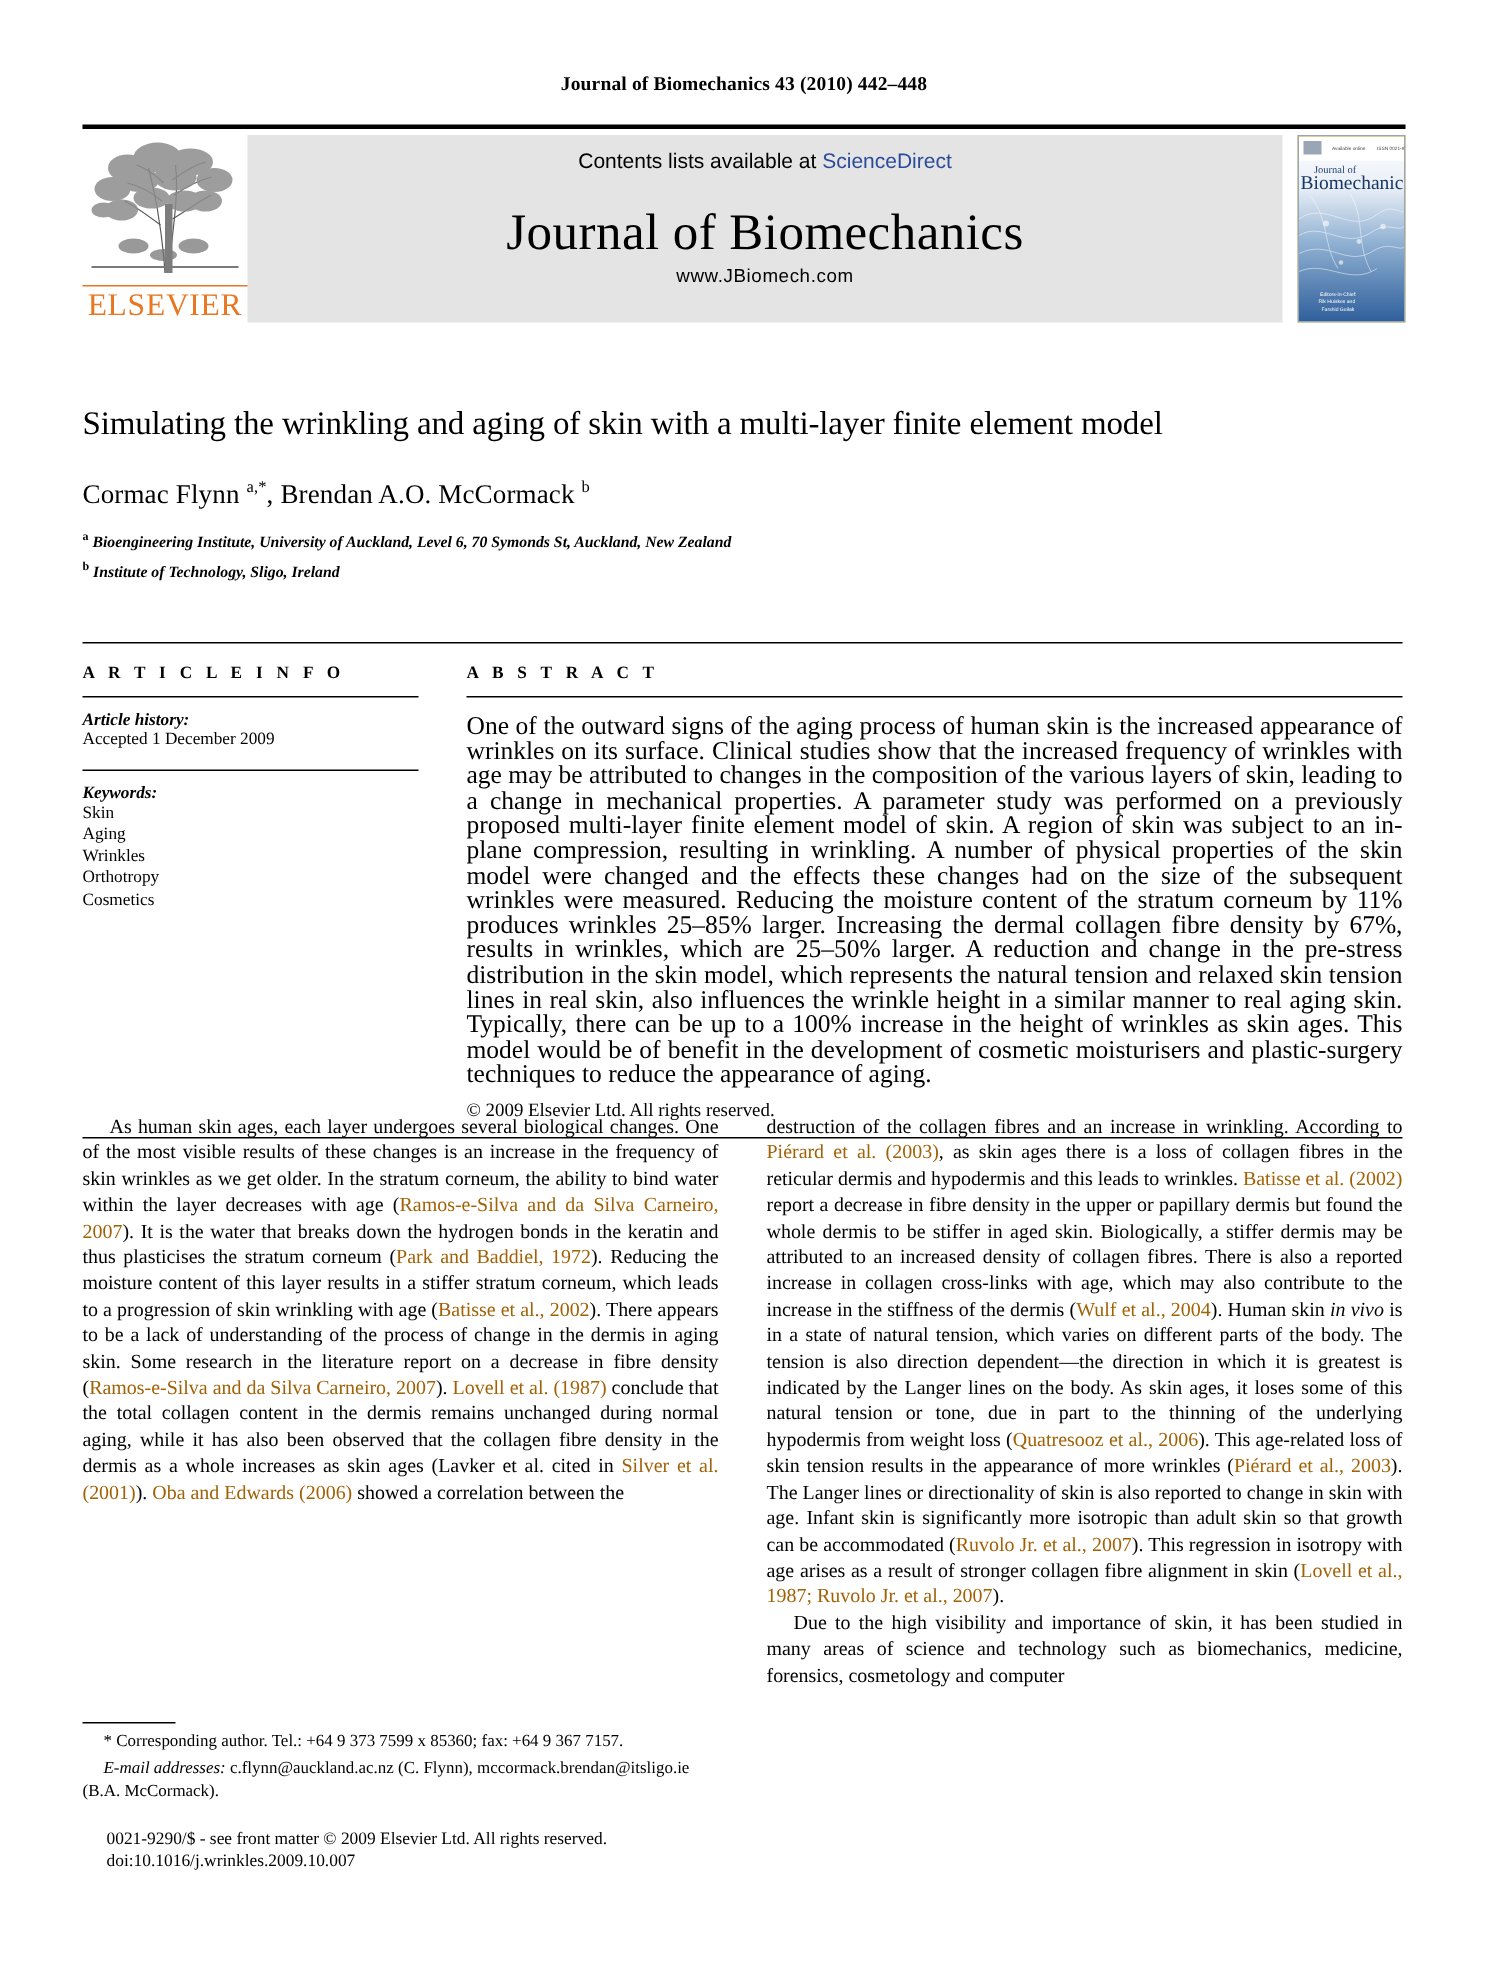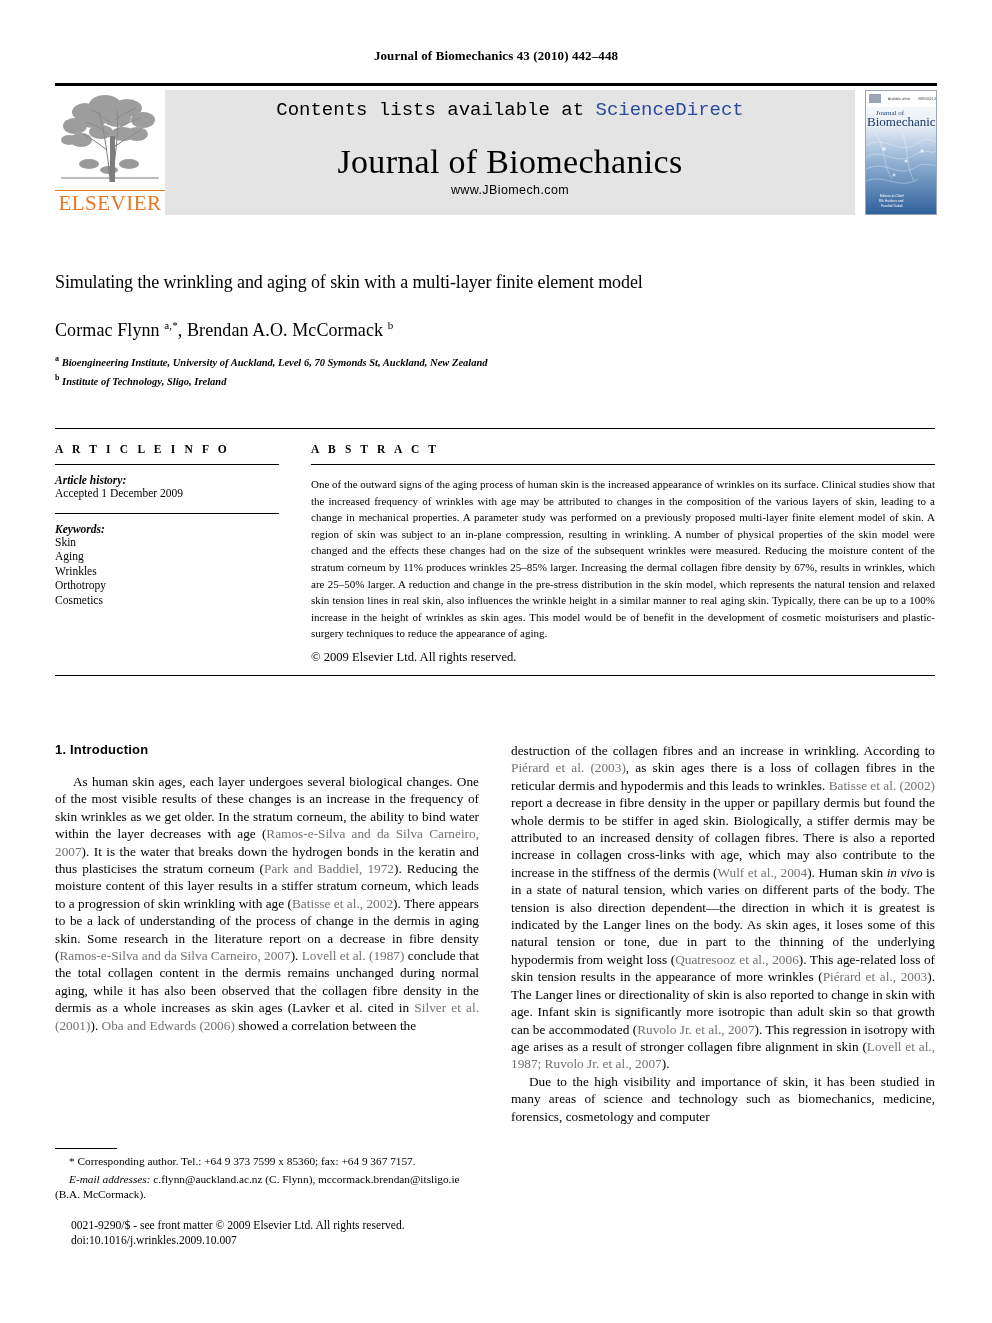--- a/index.html
+++ b/index.html
@@ -64,22 +64,22 @@
     padding-top: 1px;
   }
   .mast-center {
     flex: 1 1 auto;
     background: #e4e4e4;
     text-align: center;
     padding-top: 9px;
     box-sizing: border-box;
   }
   .contents-line {
-    font-family: Liberation Mono, monospace;
-    font-size: 19px;
+    font-family: Liberation Sans, sans-serif;
+    font-size: 14px;
     color: #000;
   }
   .contents-line .sd {
     color: #2b4b9b;
   }
   .journal-title {
     font-family: "Liberation Serif", serif;
     font-size: 34px;
     margin-top: 22px;
     letter-spacing: .3px;
@@ -109,21 +109,21 @@
   }
 
   
   .title-block {
     position: absolute;
     left: 55px; top: 265px;
     width: 880px;
   }
   h1.paper-title {
     font-family: "Liberation Serif", serif;
-    font-size: 18px;
+    font-size: 22px;
     font-weight: normal;
     line-height: 34px;
     margin: 0;
     letter-spacing: -.1px;
   }
   .authors {
     font-family: "Liberation Serif", serif;
     font-size: 18px;
     margin-top: 20px;
     letter-spacing: .1px;
@@ -178,21 +178,21 @@
     margin-top: 9px;
   }
   .hist-item, .kw-item {
     font-family: "Liberation Serif", serif;
     font-size: 11.5px;
     line-height: 14.5px;
   }
   .abs-body {
     margin-top: 11px;
     font-family: "Liberation Serif", serif;
-    font-size: 11px;
+    font-size: 17px;
     line-height: 16.6px;
     text-align: justify;
   }
   .abs-copy {
     margin-top: 8px;
     font-family: "Liberation Serif", serif;
     font-size: 12.6px;
   }
   .band-bottom {
     border-top: 1.5px solid #000;
@@ -220,21 +220,21 @@
   }
   p.para {
     font-family: "Liberation Serif", serif;
     font-size: 13.3px;
     line-height: 17.4px;
     text-align: justify;
     margin: 0;
     text-indent: 18px;
   }
   p.para + p.para { margin-top: 0; }
-  .cite { color: #737373; }
+  .cite { color: #a16207; }
 
   
   .footnote {
     position: absolute;
     left: 55px; top: 1148px;
     width: 424px;
   }
   .footnote .fn-rule {
     width: 62px;
     border-top: 1px solid #000;
@@ -388,21 +388,20 @@
         <div class="abs-body">One of the outward signs of the aging process of human skin is the increased appearance of wrinkles on its surface. Clinical studies show that the increased frequency of wrinkles with age may be attributed to changes in the composition of the various layers of skin, leading to a change in mechanical properties. A parameter study was performed on a previously proposed multi-layer finite element model of skin. A region of skin was subject to an in-plane compression, resulting in wrinkling. A number of physical properties of the skin model were changed and the effects these changes had on the size of the subsequent wrinkles were measured. Reducing the moisture content of the stratum corneum by 11% produces wrinkles 25–85% larger. Increasing the dermal collagen fibre density by 67%, results in wrinkles, which are 25–50% larger. A reduction and change in the pre-stress distribution in the skin model, which represents the natural tension and relaxed skin tension lines in real skin, also influences the wrinkle height in a similar manner to real aging skin. Typically, there can be up to a 100% increase in the height of wrinkles as skin ages. This model would be of benefit in the development of cosmetic moisturisers and plastic-surgery techniques to reduce the appearance of aging.</div>
         <div class="abs-copy">© 2009 Elsevier Ltd. All rights reserved.</div>
       </div>
 
     </div>
     <div class="band-bottom"></div>
   </div>
 
   <div class="body-cols">
     <div class="bcol">
-      <h2 class="sect">1.  Introduction</h2>
       <p class="para">As human skin ages, each layer undergoes several biological changes. One of the most visible results of these changes is an increase in the frequency of skin wrinkles as we get older. In the stratum corneum, the ability to bind water within the layer decreases with age (<span class="cite">Ramos-e-Silva and da Silva Carneiro, 2007</span>). It is the water that breaks down the hydrogen bonds in the keratin and thus plasticises the stratum corneum (<span class="cite">Park and Baddiel, 1972</span>). Reducing the moisture content of this layer results in a stiffer stratum corneum, which leads to a progression of skin wrinkling with age (<span class="cite">Batisse et al., 2002</span>). There appears to be a lack of understanding of the process of change in the dermis in aging skin. Some research in the literature report on a decrease in fibre density (<span class="cite">Ramos-e-Silva and da Silva Carneiro, 2007</span>). <span class="cite">Lovell et al. (1987)</span> conclude that the total collagen content in the dermis remains unchanged during normal aging, while it has also been observed that the collagen fibre density in the dermis as a whole increases as skin ages (Lavker et al. cited in <span class="cite">Silver et al. (2001)</span>). <span class="cite">Oba and Edwards (2006)</span> showed a correlation between the</p>
     </div>
     <div class="bcol">
       <p class="para" style="text-indent:0">destruction of the collagen fibres and an increase in wrinkling. According to <span class="cite">Piérard et al. (2003)</span>, as skin ages there is a loss of collagen fibres in the reticular dermis and hypodermis and this leads to wrinkles. <span class="cite">Batisse et al. (2002)</span> report a decrease in fibre density in the upper or papillary dermis but found the whole dermis to be stiffer in aged skin. Biologically, a stiffer dermis may be attributed to an increased density of collagen fibres. There is also a reported increase in collagen cross-links with age, which may also contribute to the increase in the stiffness of the dermis (<span class="cite">Wulf et al., 2004</span>). Human skin <i>in vivo</i> is in a state of natural tension, which varies on different parts of the body. The tension is also direction dependent—the direction in which it is greatest is indicated by the Langer lines on the body. As skin ages, it loses some of this natural tension or tone, due in part to the thinning of the underlying hypodermis from weight loss (<span class="cite">Quatresooz et al., 2006</span>). This age-related loss of skin tension results in the appearance of more wrinkles (<span class="cite">Piérard et al., 2003</span>). The Langer lines or directionality of skin is also reported to change in skin with age. Infant skin is significantly more isotropic than adult skin so that growth can be accommodated (<span class="cite">Ruvolo Jr. et al., 2007</span>). This regression in isotropy with age arises as a result of stronger collagen fibre alignment in skin (<span class="cite">Lovell et al., 1987; Ruvolo Jr. et al., 2007</span>).</p>
       <p class="para">Due to the high visibility and importance of skin, it has been studied in many areas of science and technology such as biomechanics, medicine, forensics, cosmetology and computer</p>
     </div>
   </div>
 
   <div class="footnote">
     <div class="fn-rule"></div>

